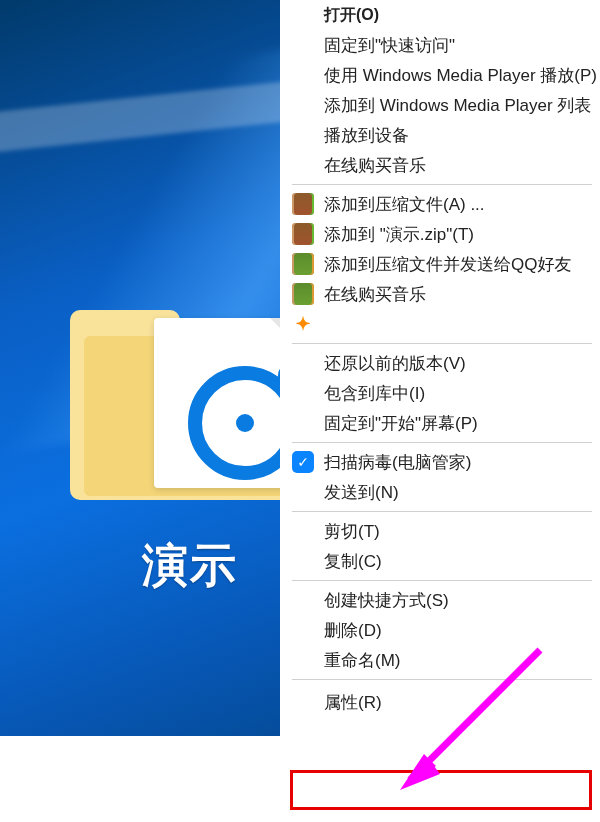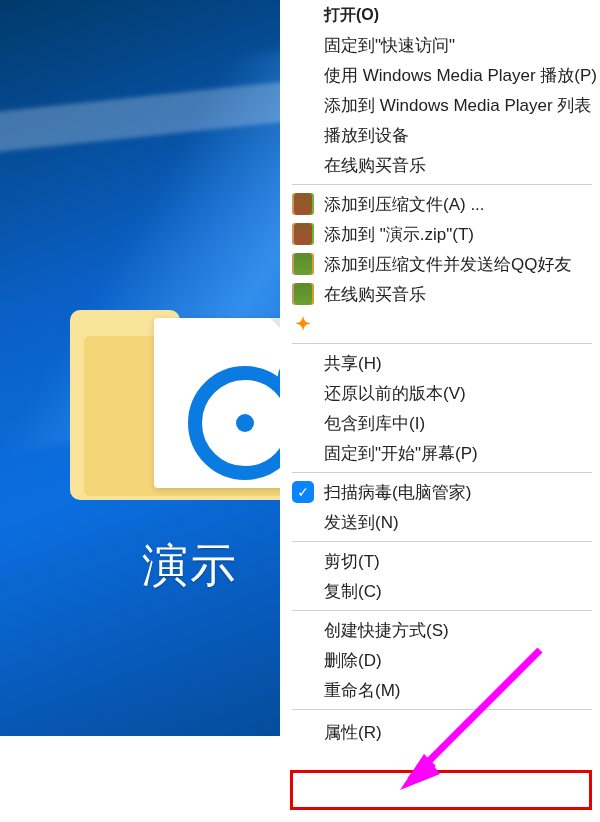--- a/index.html
+++ b/index.html
@@ -120,21 +120,21 @@
   .disc::after{
     content:"";
     position:absolute;
     right:-18px; top:-18px;
     width:28px;height:28px;
     background:#0a7be0;
     border-radius:50%;
   }
   .folder-label {
     font-size:46px;
-    font-weight:400;
+    font-weight:700;
     letter-spacing:2px;
     text-shadow:0 1px 2px rgba(0,0,0,0.3);
     text-align:center;
   }
   
   .menu {
     position:absolute;
     right:0;
     top:0;
     width:320px;
@@ -285,23 +285,20 @@
       </div>
       <div class="item">
         <span class="ico books2"></span>
         <span>在线购买音乐</span>
       </div>
       <div class="item">
         <span class="ico flame">✦</span>
       </div>
       <div class="sep"></div>
       <div class="item">
-          <span>共享(H)</span>
-        </div>
-      <div class="item">
           <span>还原以前的版本(V)</span>
         </div>
       <div class="item">
           <span>包含到库中(I)</span>
         </div>
       <div class="item">
           <span>固定到"开始"屏幕(P)</span>
         </div>
       <div class="sep"></div>
       <div class="item">

